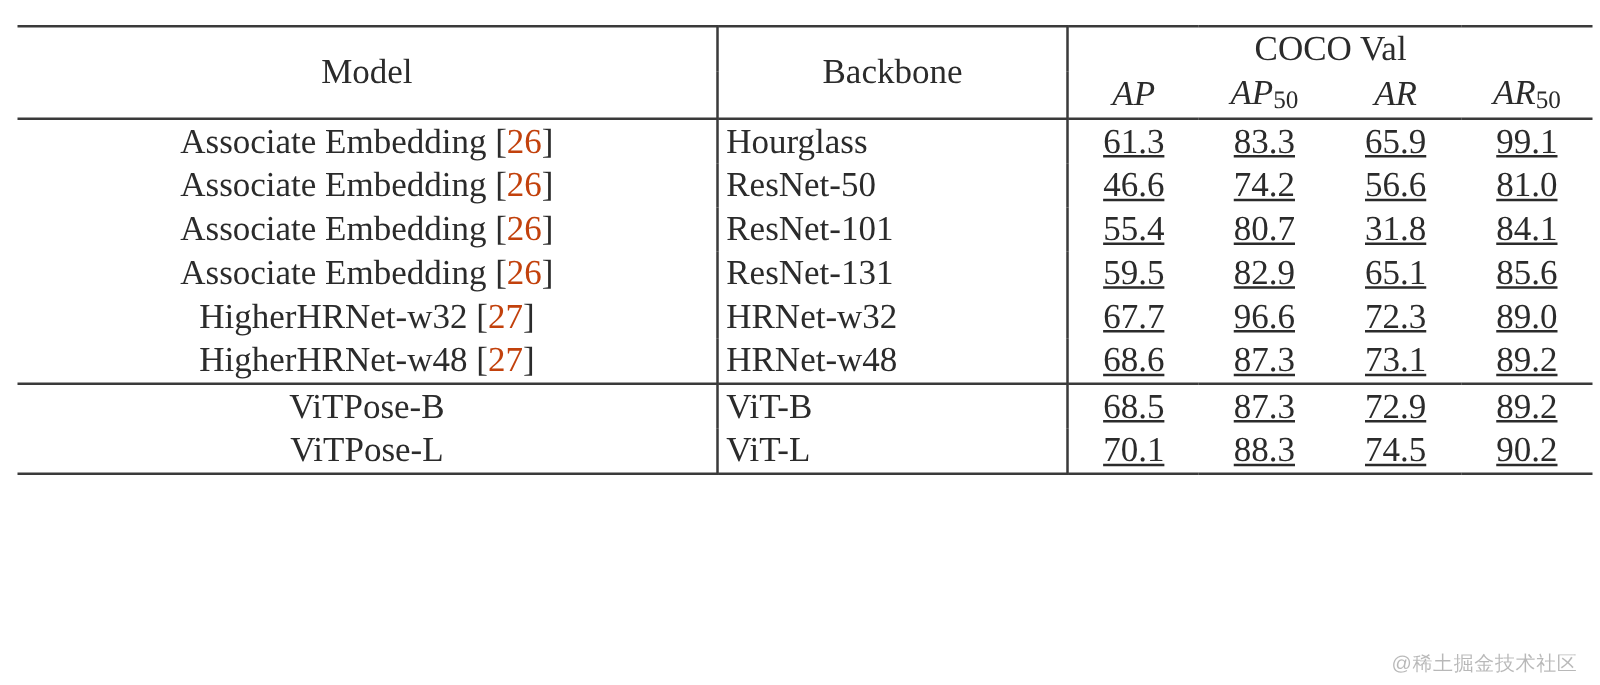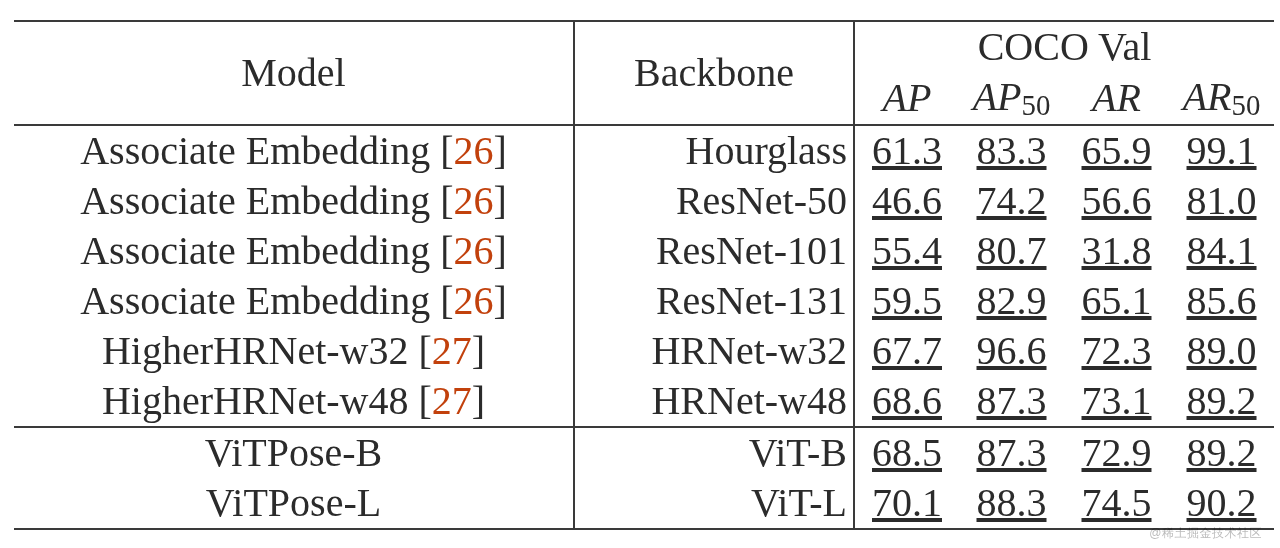--- a/index.html
+++ b/index.html
@@ -10,48 +10,48 @@
     color: #2b2b2b;
     width: 1280px;
     height: 548px;
     box-sizing: border-box;
     position: relative;
   }
   table {
     border-collapse: collapse;
     width: 100%;
     table-layout: fixed;
-    font-size: 40px;
+    font-size: 28px;
     line-height: 1.25;
   }
   col.model    { width: 560px; }
   col.backbone { width: 280px; }
   col.metric   { width: 105px; }
 
   th, td {
     padding: 0 6px;
     font-weight: normal;
   }
   .vline-r { border-right: 2px solid #3a3a3a; }
   .hline-t { border-top: 2px solid #3a3a3a; }
   .hline-b { border-bottom: 2px solid #3a3a3a; }
 
   th { text-align: center; }
   td.model    { text-align: center; }
-  td.backbone { text-align: right; }
+  td.backbone { text-align: left; }
   td.metric   { text-align: center; text-decoration: underline; }
 
   .ref { color: #c2410c; }
   .sub { font-size: 0.72em; vertical-align: -0.18em; }
 
   .watermark {
     position: absolute;
     right: 18px;
     bottom: 6px;
-    font-size: 12px;
+    font-size: 16px;
     font-family: sans-serif;
     color: rgba(0,0,0,0.28);
     letter-spacing: 0.5px;
   }
 </style>
 </head>
 <body>
 
 <table>
   <colgroup>

